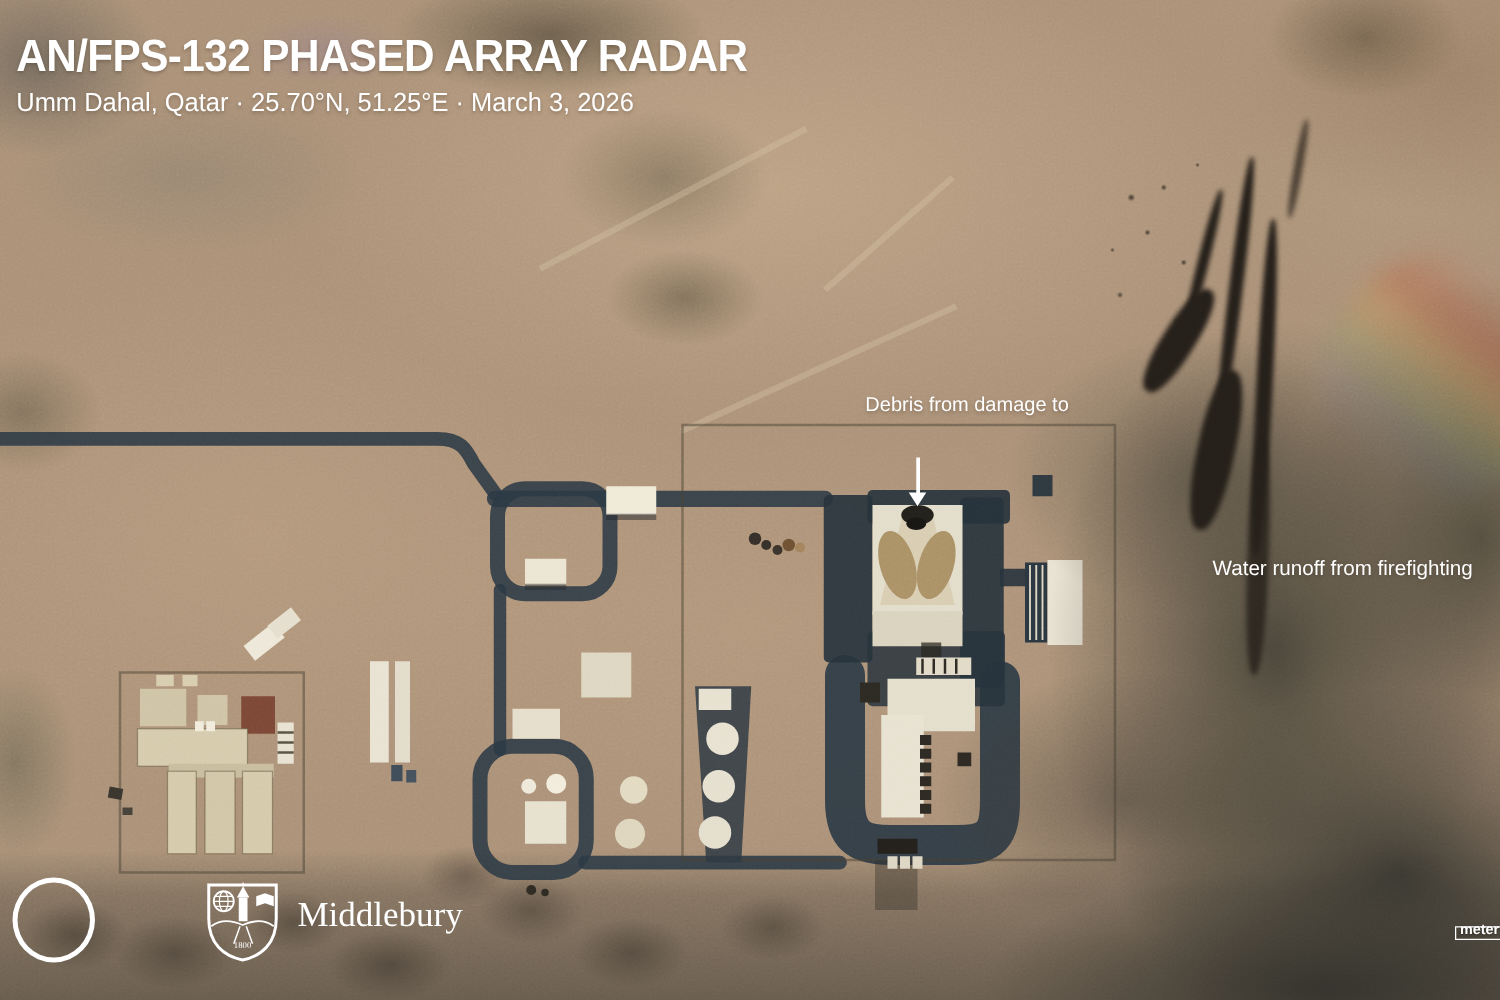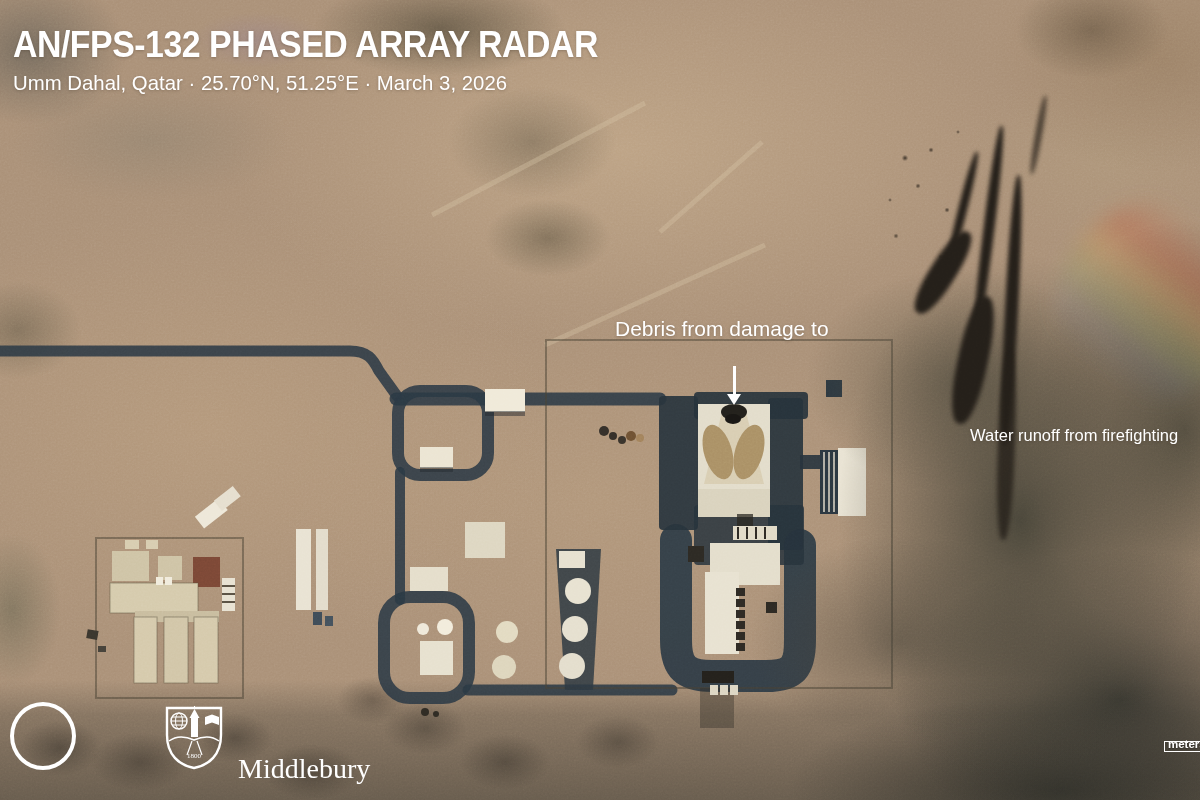--- a/index.html
+++ b/index.html
@@ -70,32 +70,32 @@
     background:linear-gradient(180deg, transparent 8%, rgba(195,75,45,.30) 30%,
       rgba(215,155,75,.26) 45%, rgba(135,155,90,.26) 60%, rgba(95,115,145,.16) 75%, transparent 92%);
   }
   .scene{position:absolute;left:0;top:0;filter:blur(.6px);}
   .noise{position:absolute;left:0;top:0;mix-blend-mode:overlay;pointer-events:none;}
   
   .anno{color:#fff;position:absolute;text-shadow:0 1px 3px rgba(70,55,40,.35);}
   .title-line{font-size:36px;font-weight:bold;letter-spacing:-.5px;transform:scaleX(.94);
     transform-origin:left top;white-space:nowrap;margin:0;}
   .subtitle-line{font-size:21px;margin-top:5px;transform:scaleX(.97);transform-origin:left top;white-space:nowrap;}
-  .debris-label{left:615px;top:315px;width:240px;text-align:left;font-size:21px;line-height:1.3;}
-  .water-label{left:970px;top:426px;font-size:16.5px;white-space:nowrap;}
+  .debris-label{left:615px;top:315px;width:240px;text-align:right;font-size:16px;line-height:1.3;}
+  .water-label{left:970px;top:446px;font-size:16.5px;white-space:nowrap;}
   .arrow-line{position:absolute;left:733px;top:366px;width:2.5px;height:30px;background:#fff;}
   .arrow-head{position:absolute;left:727px;top:394px;width:0;height:0;
     border-left:7px solid transparent;border-right:7px solid transparent;border-top:11px solid #fff;}
   
   .planet-circle{position:absolute;left:10px;top:702px;width:58px;height:60px;
     border:4px solid #fff;border-radius:50%;}
   .planet-word{position:absolute;left:25px;top:706px;font-size:40px;letter-spacing:-2px;
     color:#fff;font-weight:500;}
   .midd-shield{position:absolute;left:163px;top:705px;}
-  .midd-word{position:absolute;left:238px;top:753px;color:#fff;
+  .midd-word{position:absolute;left:238px;top:717px;color:#fff;
     font-family:"Liberation Serif",serif;font-size:28px;}
   .scale-label{position:absolute;left:1131px;top:738px;color:#fff;font-size:11.5px;
     font-weight:bold;text-shadow:0 1px 2px rgba(0,0,0,.4);margin-left:37px;}
   .scale-bar-rect{position:absolute;left:1164px;top:741px;width:50px;height:9px;
     border:1.5px solid #fff;}
 </style>
 </head>
 <body>
 
 <div class="stage">

